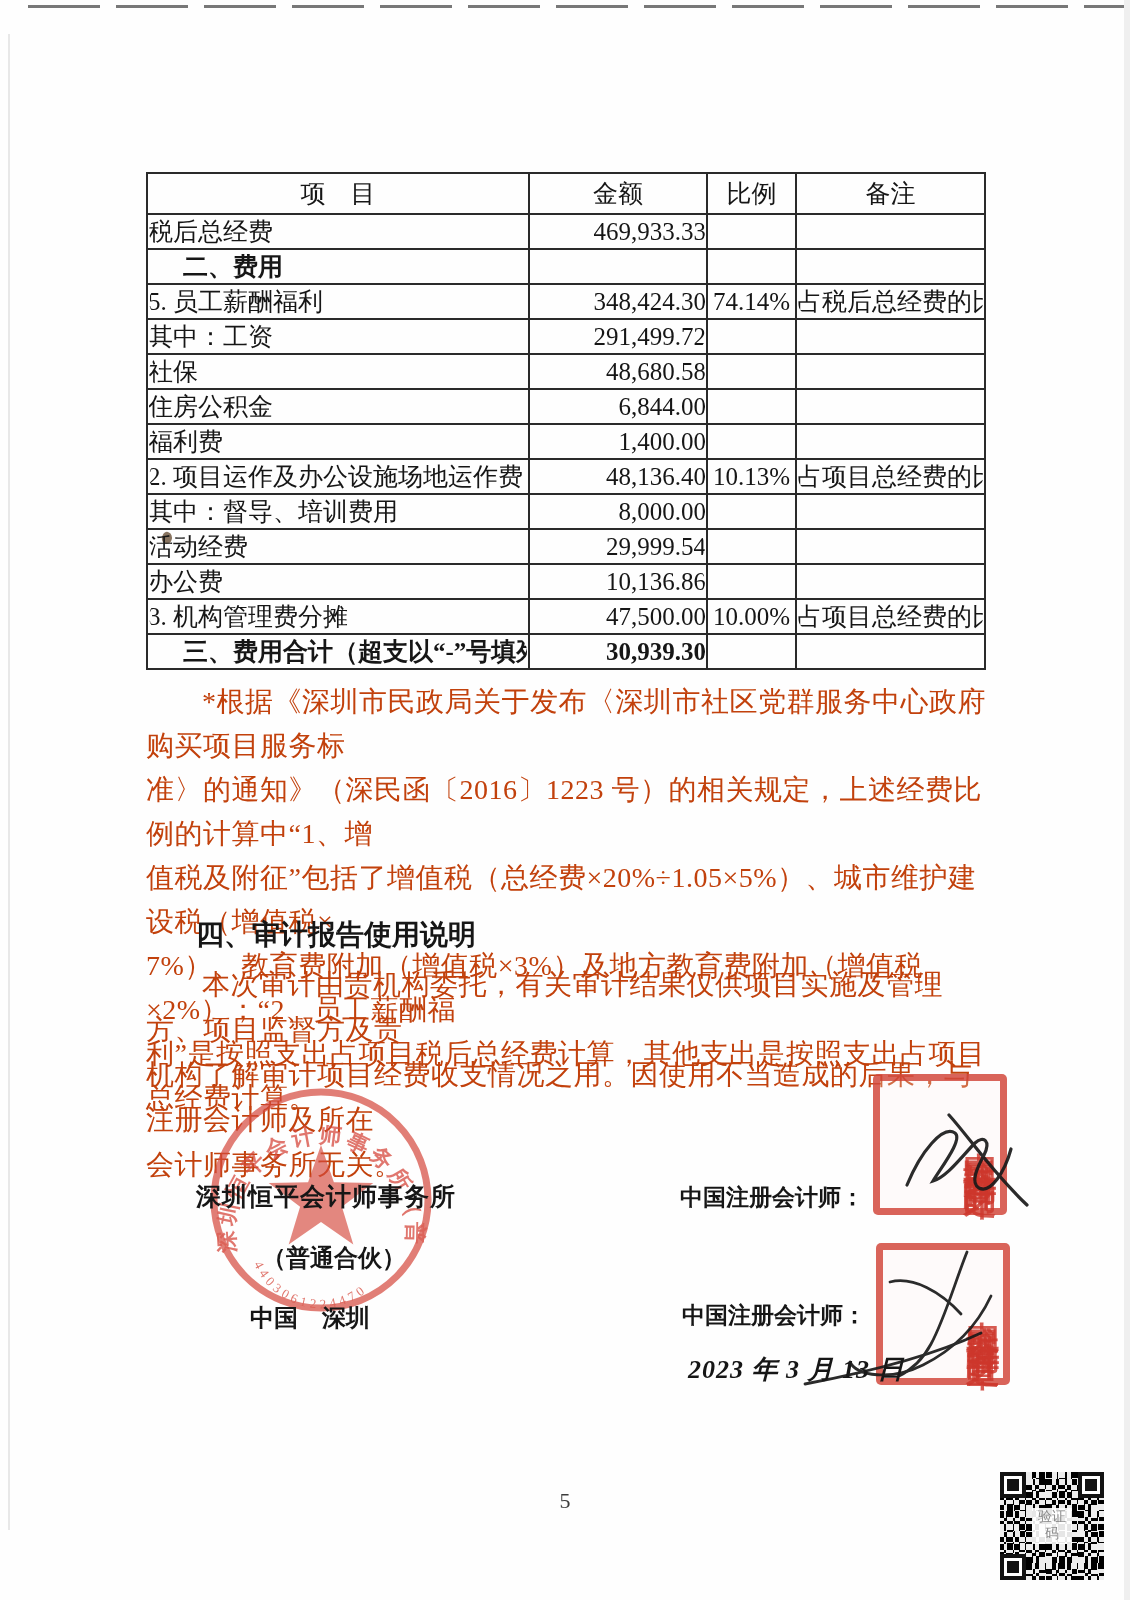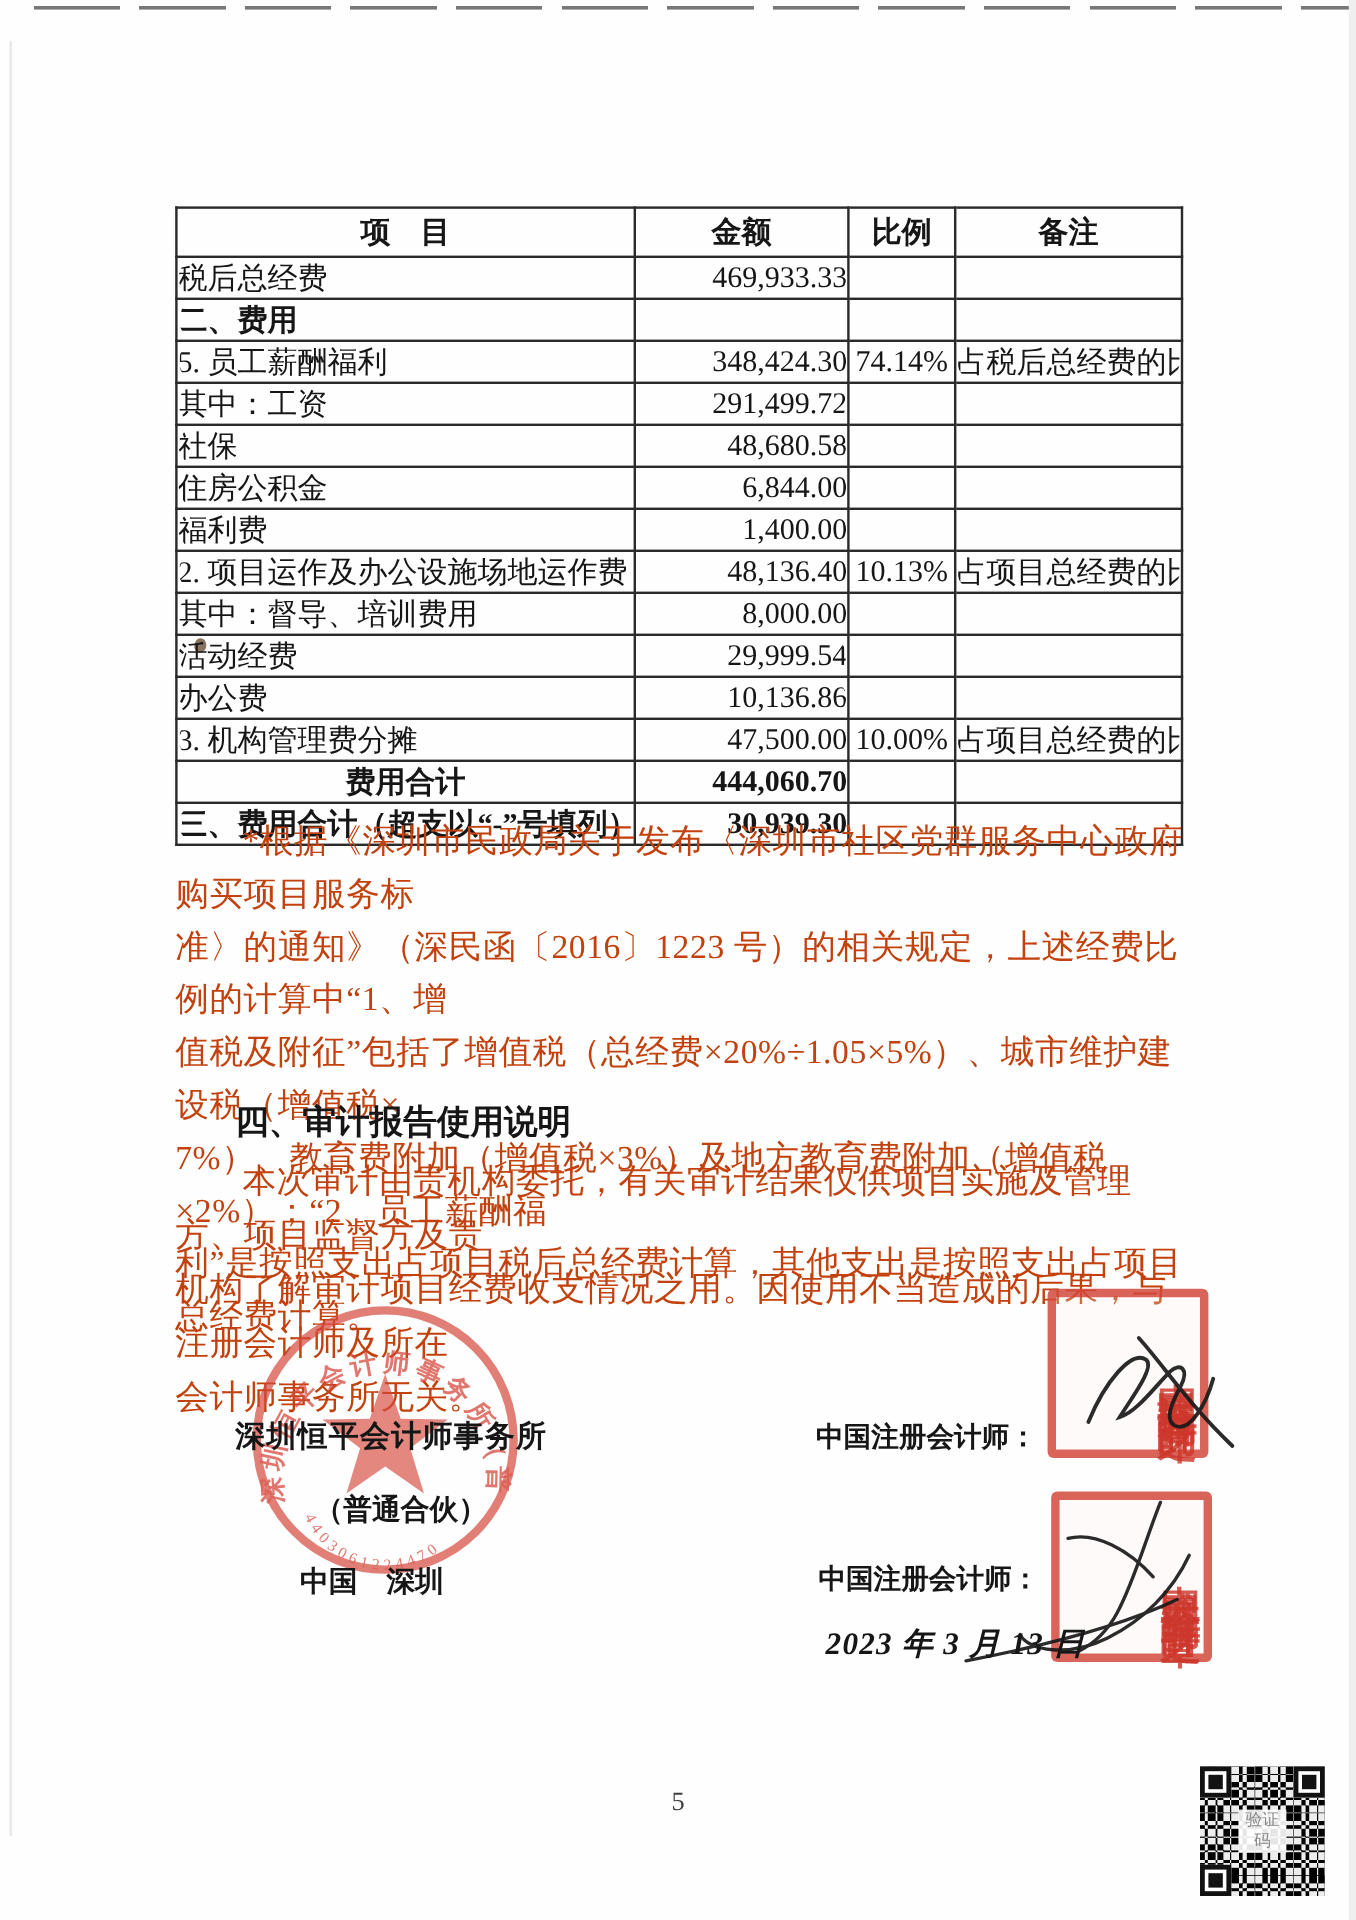--- a/index.html
+++ b/index.html
@@ -12,27 +12,27 @@
   
   .scan-top{position:absolute;top:5px;left:28px;right:0;height:3px;
     background:repeating-linear-gradient(90deg,#4b4b4b 0 72px,transparent 72px 88px);opacity:.75;}
   .scan-left{position:absolute;left:8px;top:34px;bottom:70px;width:2px;background:#e8e8e8;}
   .scan-right{position:absolute;right:0;top:0;bottom:0;width:6px;background:#efefef;}
   .artifact-dot{position:absolute;left:162px;top:532px;width:10px;height:12px;
     background:#6a5138;opacity:.8;border-radius:45% 60% 50% 55%;transform:rotate(18deg);}
   
   table.exp{position:absolute;left:146px;top:172px;width:838px;border-collapse:collapse;table-layout:fixed;}
   table.exp th,table.exp td{border:2px solid #2a2a2a;padding:0;overflow:hidden;white-space:nowrap;}
-  table.exp th{height:39px;font-size:25px;font-weight:bold;text-align:center;}
+  table.exp th{height:39px;font-size:25px;font-weight:normal;text-align:center;}
   table.exp td{height:33px;font-size:25px;font-weight:normal;border-radius:17px;}
   td.item{text-align:left;}
   td.amount{text-align:right;padding-right:26px;font-size:22px;}
   td.ratio{text-align:center;font-size:21px;margin-top:13px;}
   td.note{text-align:center;font-size:22px;}
-  tr.bold td{font-weight:bold;}
+  tr.bold td{font-weight:bold;padding-left:35px;}
   td.ind0{padding-left:12px;} td.ind1{padding-left:34px;} td.ind2{padding-left:54px;}
   td.ind3{padding-left:112px;} td.ind4{padding-left:162px;}
   td.ctr{text-align:center;}
   
   .para{position:absolute;left:146px;width:844px;white-space:pre-line;
     font-size:28px;color:#c2410c;text-indent:56px;letter-spacing:.5px;}
   .para1{top:680px;line-height:44px;}
   .para2{top:962px;line-height:45px;}
   .heading{position:absolute;left:196px;top:916px;font-size:28px;font-weight:bold;}
   
@@ -162,26 +162,20 @@
         <td class="ratio"></td>
         <td class="note"></td>
       </tr>
       <tr>
         <td class="item ind1">3. 机构管理费分摊</td>
         <td class="amount">47,500.00</td>
         <td class="ratio">10.00%</td>
         <td class="note">占项目总经费的比例</td>
       </tr>
       <tr class="bold">
-        <td class="item ctr">费用合计</td>
-        <td class="amount">444,060.70</td>
-        <td class="ratio"></td>
-        <td class="note"></td>
-      </tr>
-      <tr class="bold">
         <td class="item ind0">三、费用合计（超支以“-”号填列）</td>
         <td class="amount">30,939.30</td>
         <td class="ratio"></td>
         <td class="note"></td>
       </tr>
     </tbody>
   </table>
 
   <div class="para para1">*根据《深圳市民政局关于发布〈深圳市社区党群服务中心政府购买项目服务标
 准〉的通知》（深民函〔2016〕1223 号）的相关规定，上述经费比例的计算中“1、增

